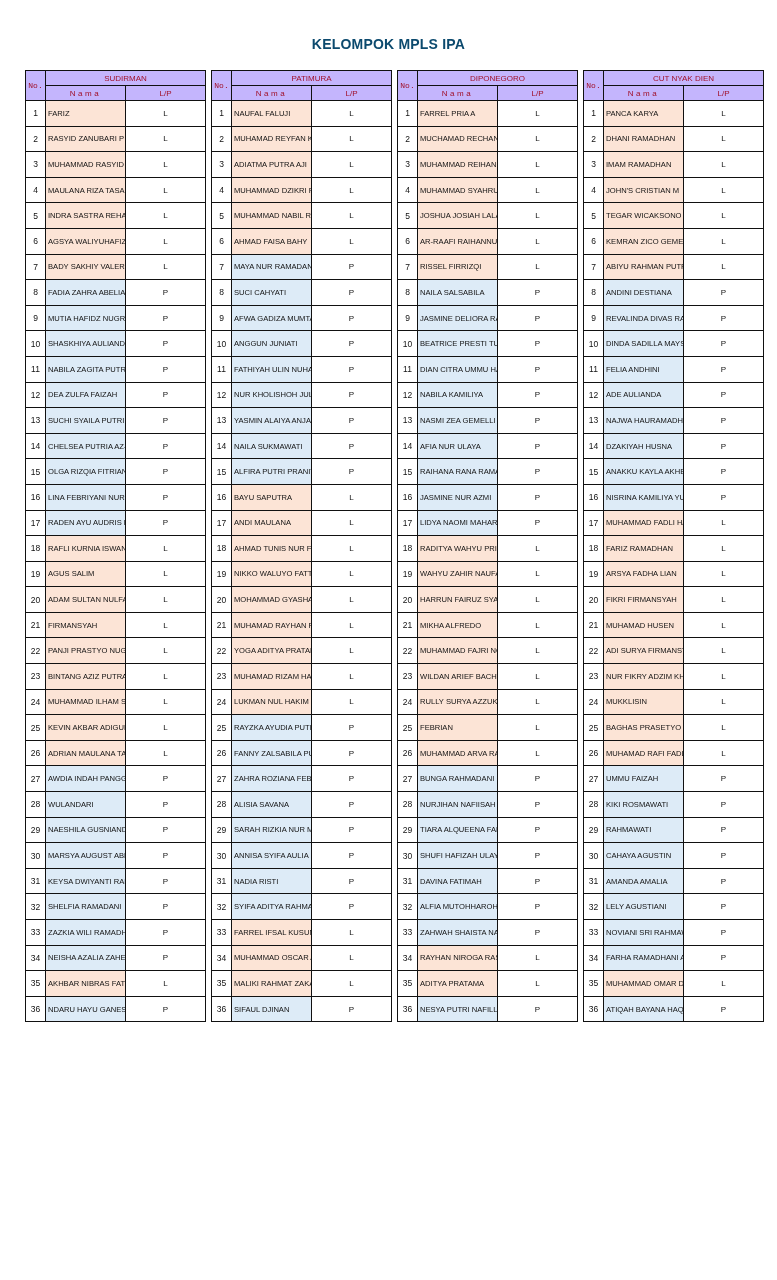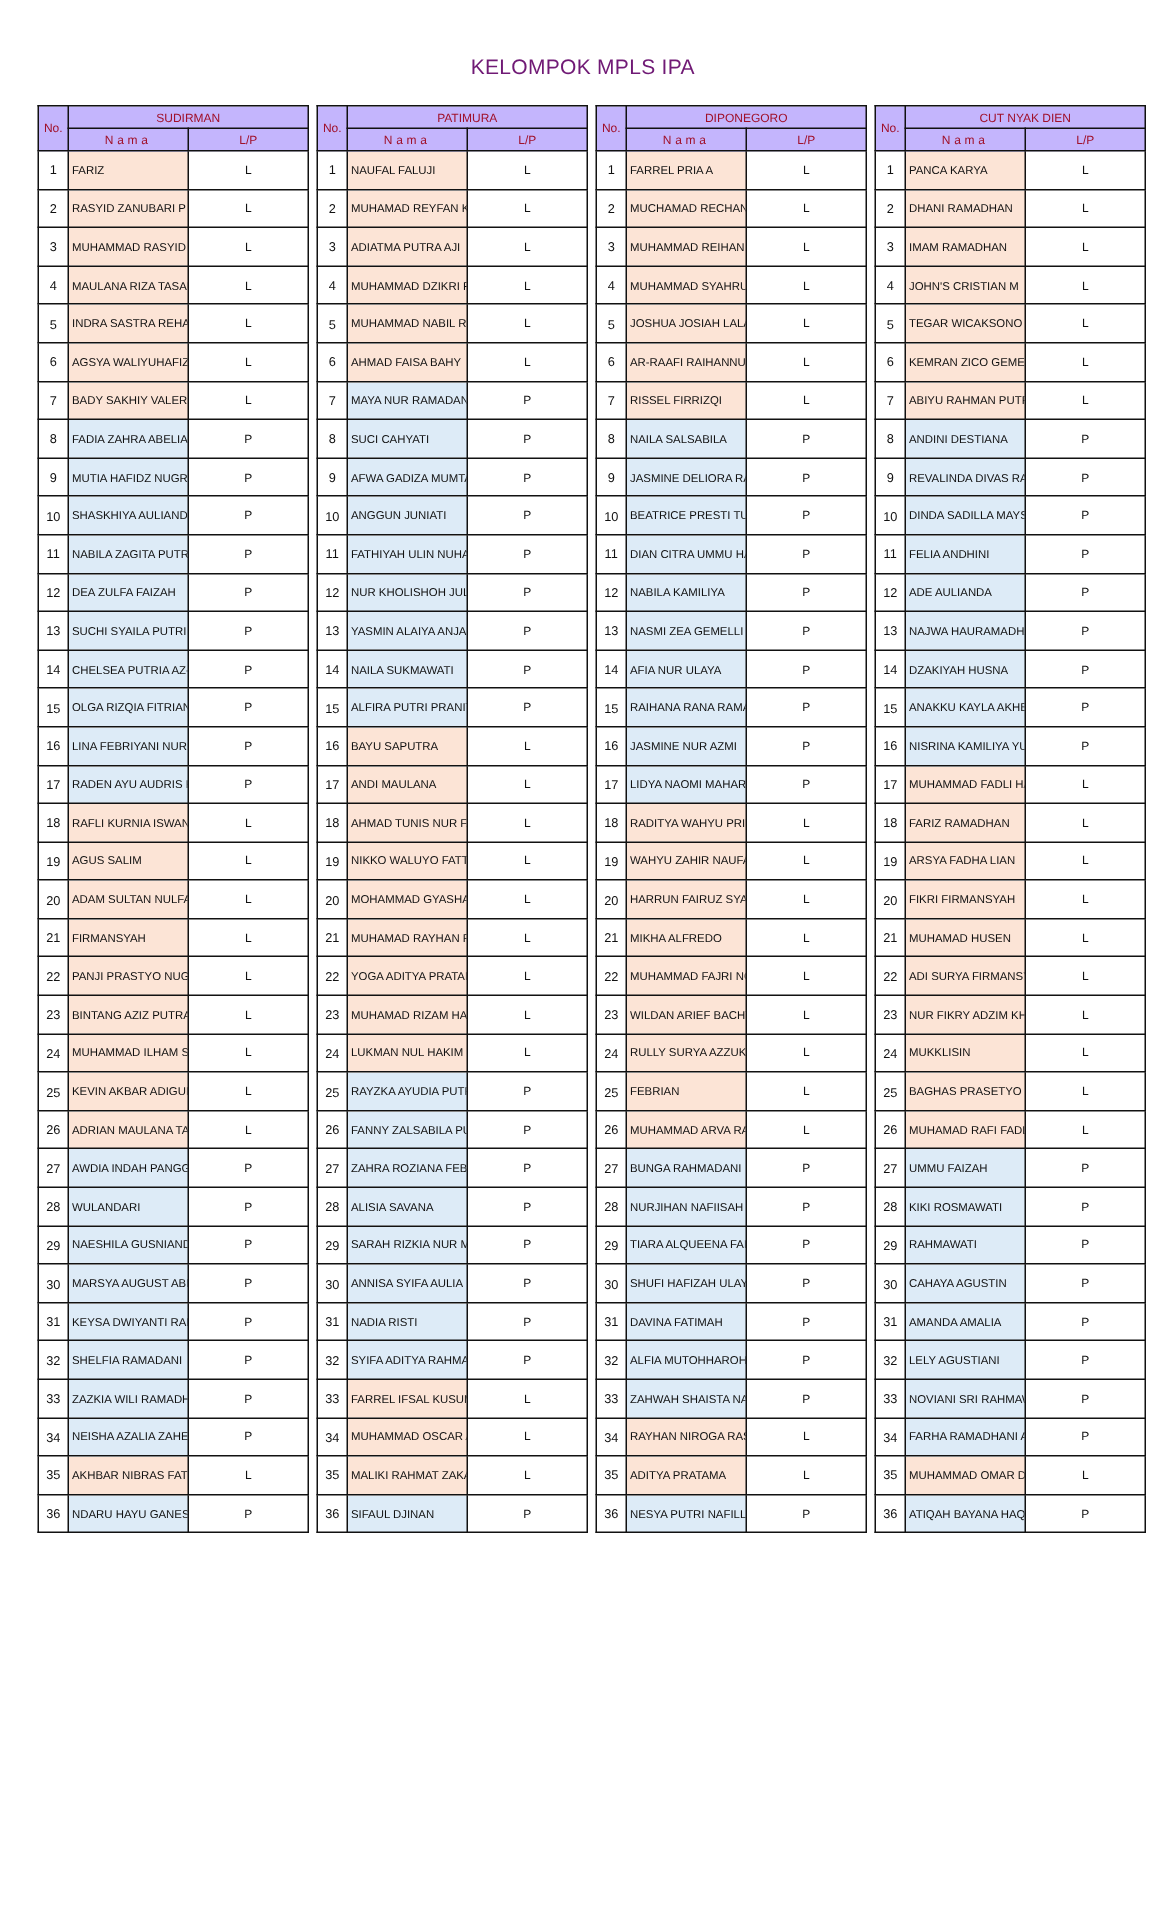--- a/index.html
+++ b/index.html
@@ -1,22 +1,22 @@
 <!DOCTYPE html>
 <html><head>
 <meta charset="utf-8">
 <style>
   html, body { margin:0; padding:0; background:#ffffff; }
   body { width:777px; height:1280px; position:relative; overflow:hidden; font-family:"Liberation Sans", sans-serif; }
-  .title { position:absolute; top:36px; left:0; width:777px; text-align:center; font-weight:normal; font-size:14px; color:#701a75; letter-spacing:0.2px; }
+  .title { position:absolute; top:36px; left:0; width:777px; text-align:center; font-weight:bold; font-size:14px; color:#0c4a6e; letter-spacing:0.2px; }
   .group { position:absolute; top:70px; width:181px; }
   table { border-collapse:collapse; width:100%; table-layout:fixed; }
   td, th { border:1.5px solid #111; padding:0; font-weight:normal; }
   th { background:#c4b5fd; color:#a0102a; font-size:8px; height:14px; line-height:13px; }
-  th.no { width:19px; }
+  th.no { width:19px;font-family:Liberation Mono, monospace; }
   th.lp { width:19px; }
   th.nama { letter-spacing:2.5px; }
   td { height:24.6px; font-size:8px; color:#111; }
   td.num { text-align:center; background:#fff; font-size:8.5px; }
   td.name { padding-left:2px; white-space:nowrap; overflow:hidden; font-size:7.6px; }
   td.g { text-align:center; background:#fff; font-size:8px; }
   tr.L td.name { background:#fce4d6; }
   tr.P td.name { background:#ddebf7; }
 </style>
 </head>

